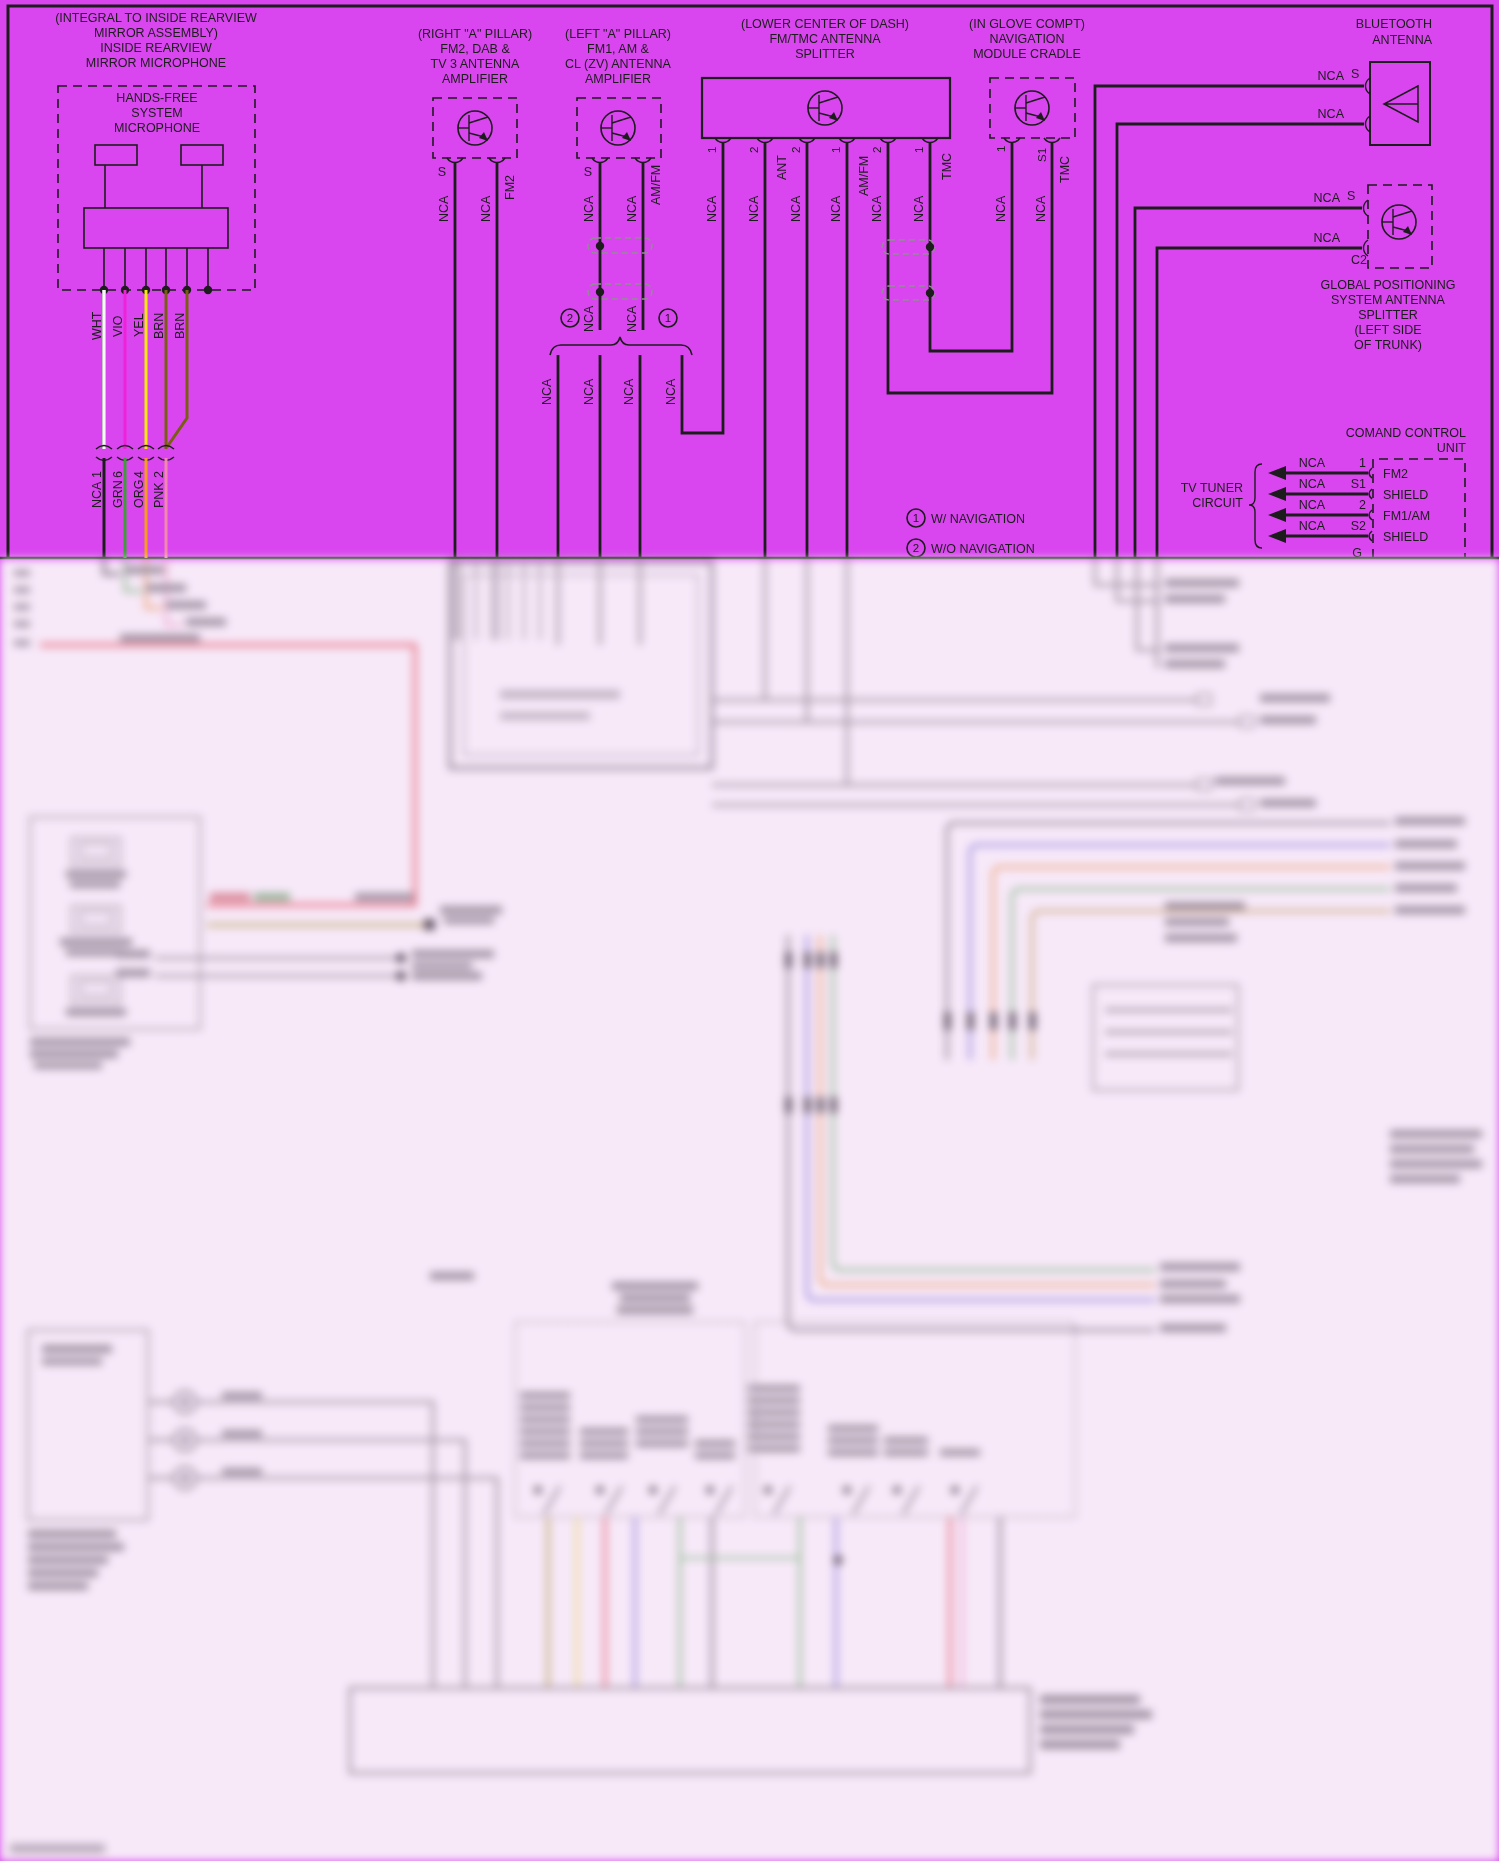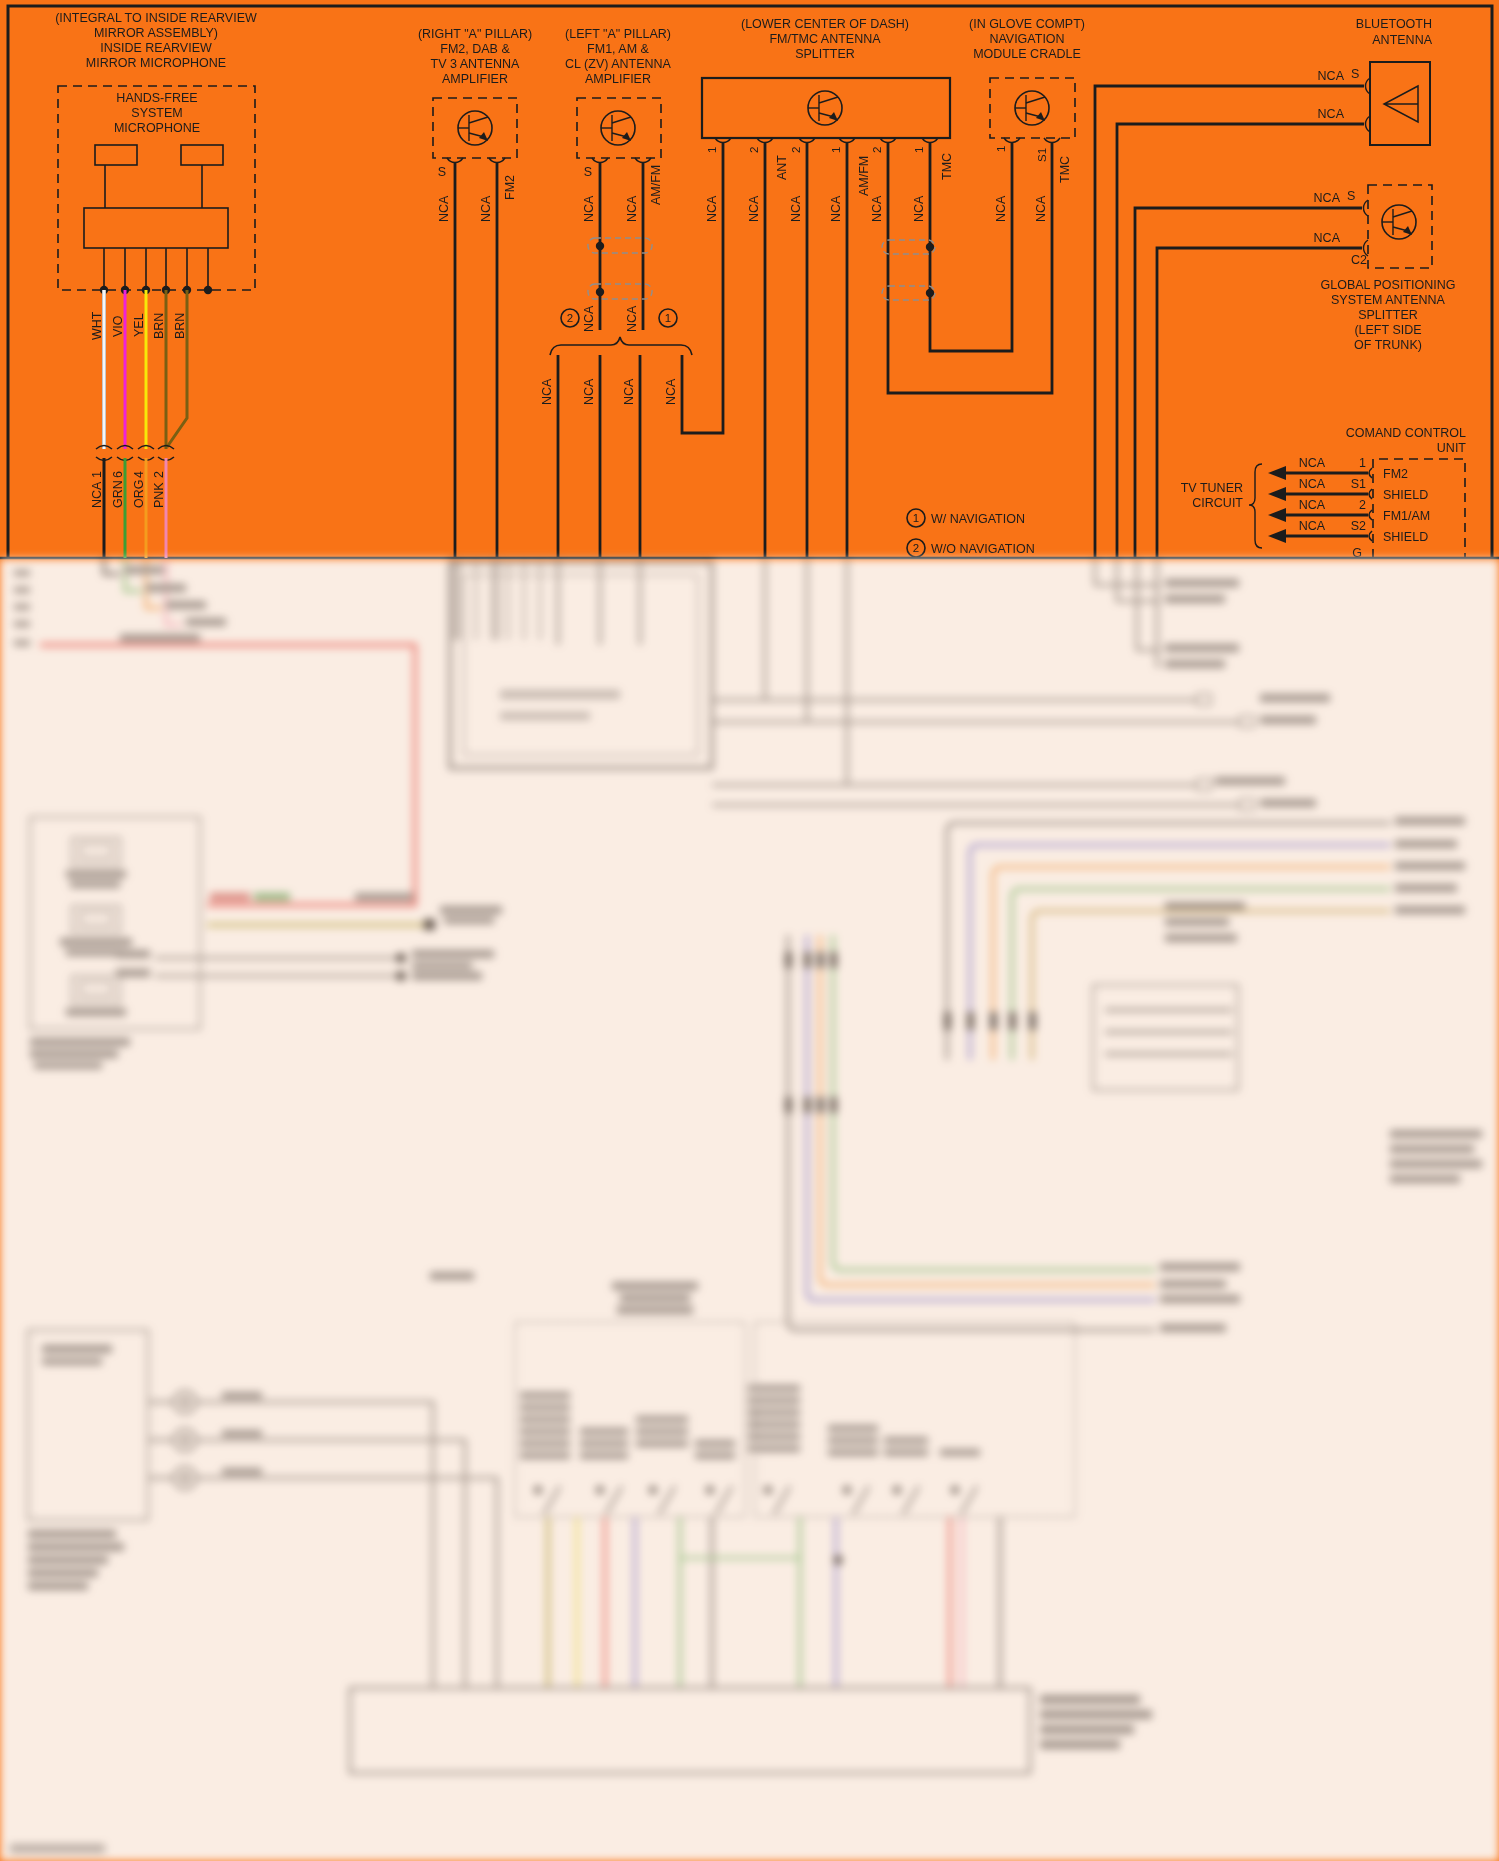--- a/index.html
+++ b/index.html
@@ -1,16 +1,16 @@
 <!DOCTYPE html>
 <html><head>
 <meta charset="utf-8">
 <style>
   html,body{margin:0;padding:0;background:#fff;}
-  .stage{position:relative;width:1499px;height:1861px;background:#f97316;overflow:hidden;}
+  .stage{position:relative;width:1499px;height:1861px;background:#d946ef;overflow:hidden;}
   svg{display:block;}
   text{font-family:"Liberation Sans","DejaVu Sans",sans-serif;fill:#1c1c1c;}
   .t12{font-size:12.5px;}
   .t11{font-size:11.5px;}
   .wire{stroke:#1c1c1c;stroke-width:2.8;fill:none;}
   .thin{stroke:#1c1c1c;stroke-width:1.6;fill:none;}
   .dash{stroke:#1c1c1c;stroke-width:1.6;fill:none;stroke-dasharray:9 6;}
   .gdash{stroke:#8f8f8f;stroke-width:1.4;fill:none;stroke-dasharray:6 4;}
   .blurzone{filter:blur(4px);opacity:.9;}
   .gw{stroke:#8f8f8f;stroke-width:2.6;fill:none;}

